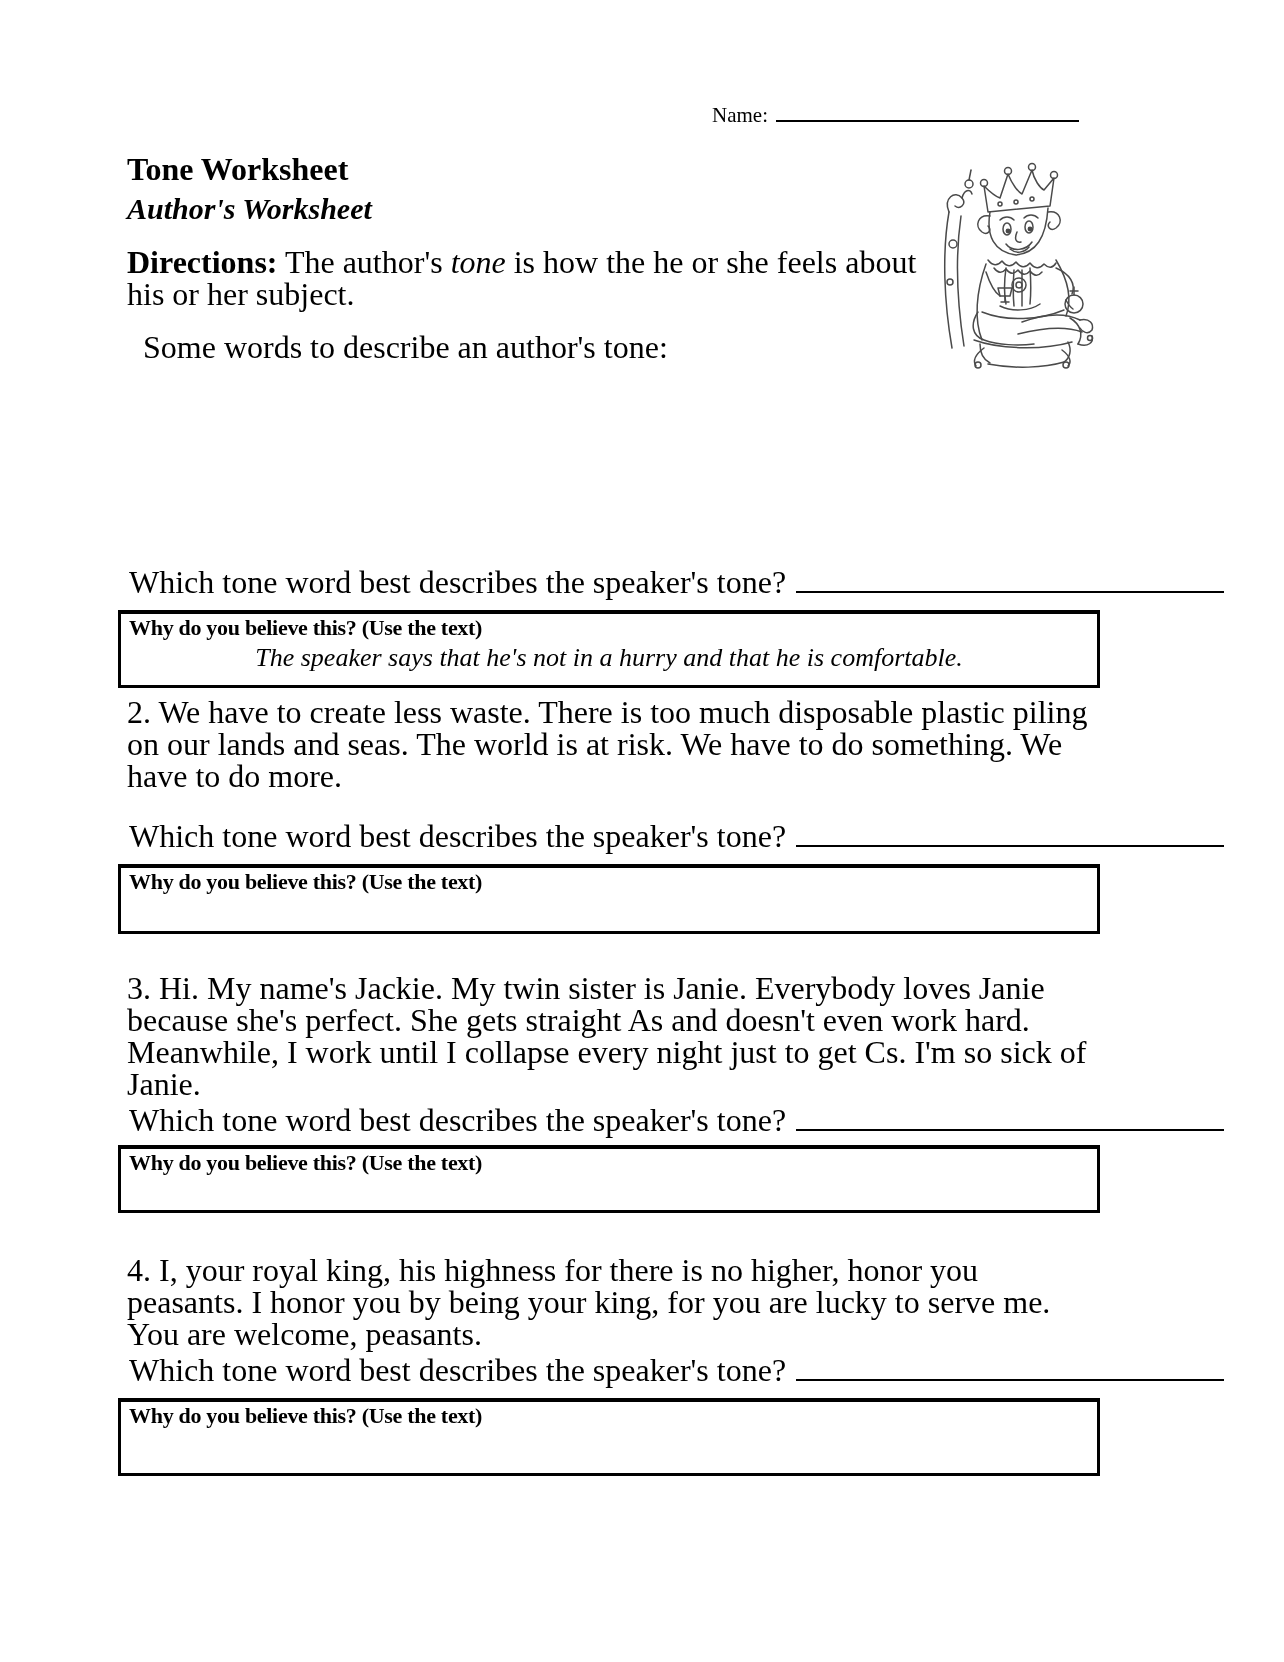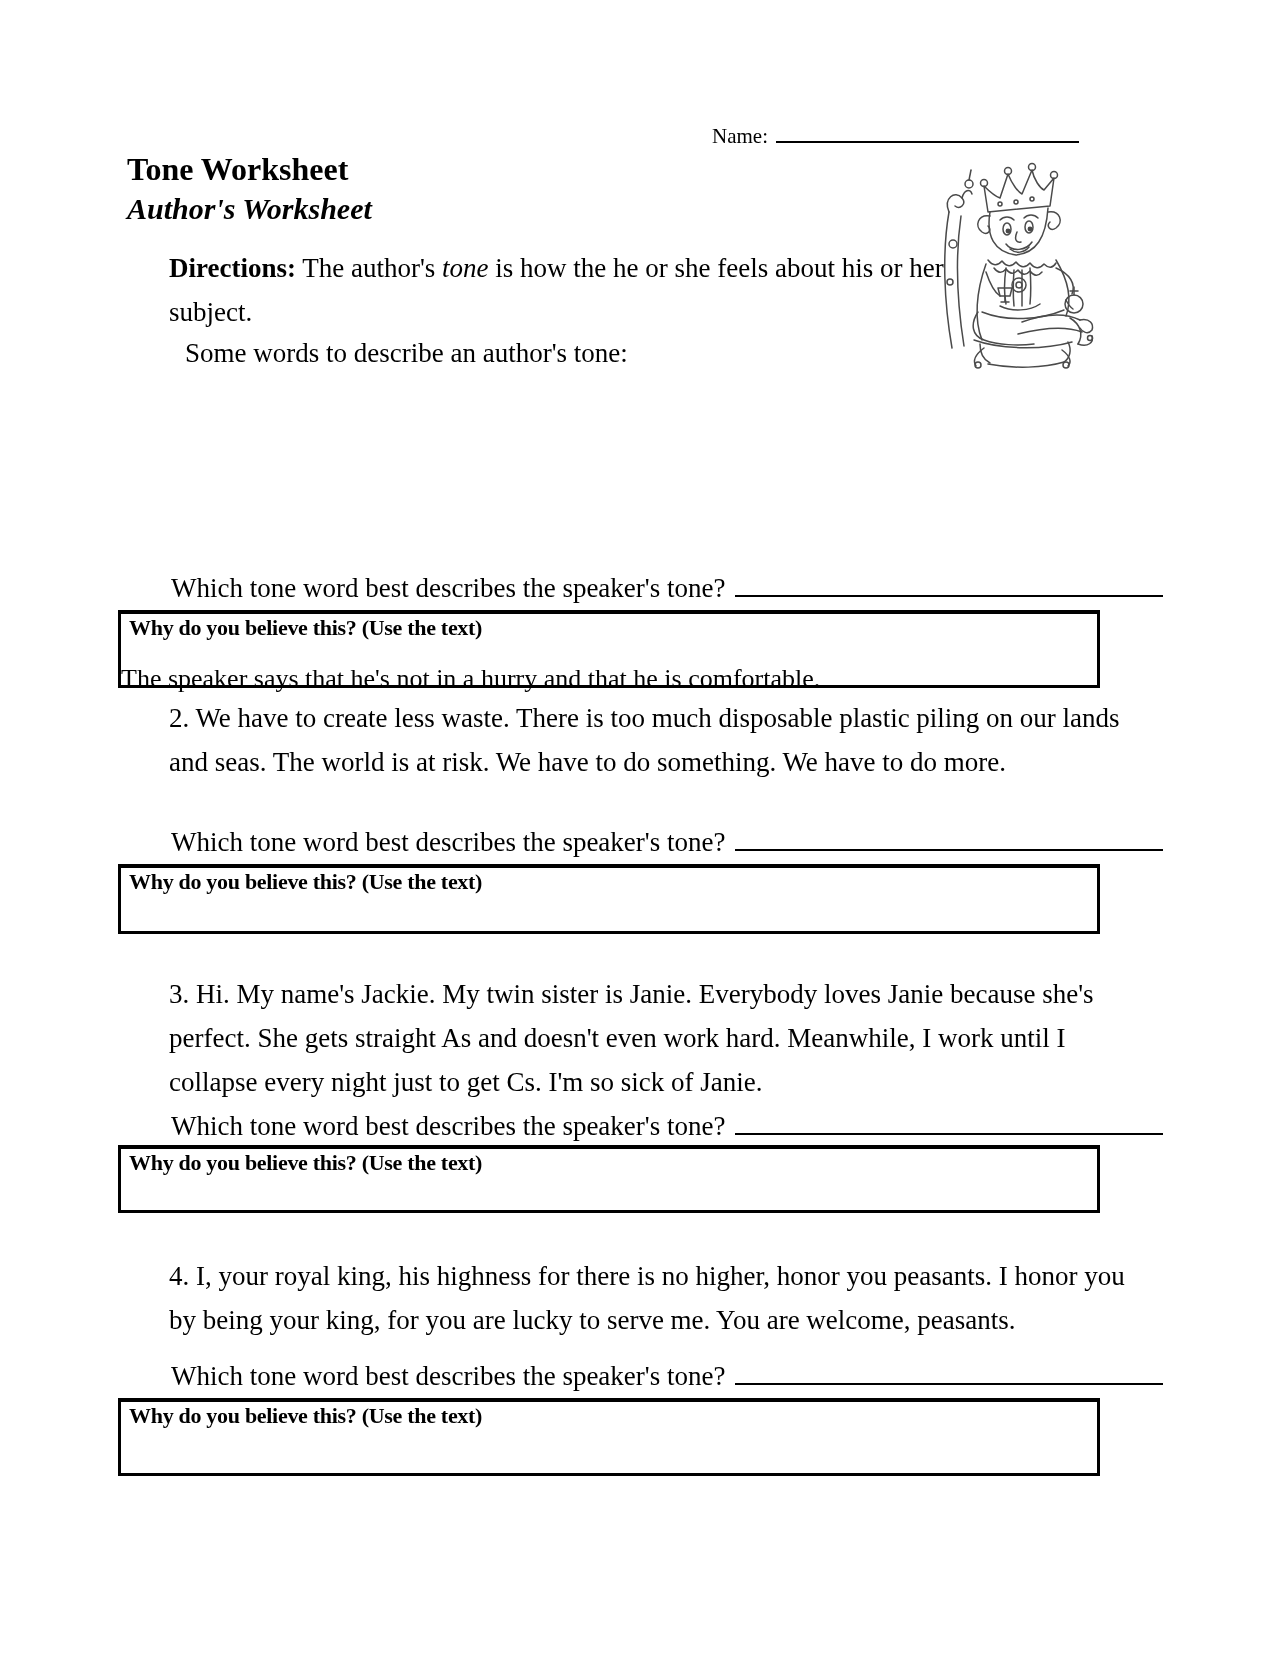--- a/index.html
+++ b/index.html
@@ -6,23 +6,23 @@
   .page {
     position:relative;
     width:1284px; height:1662px;
     margin:0 auto;
     background:#ffffff;
     font-family:"Liberation Serif","DejaVu Serif",serif;
     color:#000;
     overflow:hidden;
   }
   .abs { position:absolute; }
-  .body-text { font-size:27px; line-height:44px;margin-left:42px; }
-
-  .name-row { top:124px; left:712px; font-size:21px; }
+  .body-text { font-size:32px; line-height:32px; }
+
+  .name-row { top:103px; left:712px; font-size:21px; }
   .name-blank {
     display:inline-block; width:303px; height:4px;
     border-bottom:2px solid #000; margin-left:8px;
     vertical-align:baseline;
   }
 
   .title { top:150px; left:127px; font-size:32px; font-weight:bold; line-height:38px; }
   .subtitle { top:190px; left:127px; font-size:30px; font-weight:bold; font-style:italic; line-height:38px; }
 
   .directions { top:246px; left:127px; width:800px; }
@@ -60,22 +60,22 @@
   }
   .b1 { top:610px; height:78px; }
   .b2 { top:864px; height:70px; }
   .b3 { top:1145px; height:68px; }
   .b4 { top:1398px; height:78px; }
   .why-header {
     font-weight:bold; font-size:22px; line-height:26px;
     padding:1px 0 0 8px; letter-spacing:-0.3px;
   }
   .why-answer {
-    text-align:left; 
-    font-size:26px; line-height:30px; margin-top:23px;
+    text-align:center; font-style:italic;
+    font-size:26px; line-height:30px; margin-top:2px;
   }
 
   .king { top:152px; left:922px; width:175px; height:218px; }
 </style>
 </head>
 <body>
 
 <div class="page">
 
   <div class="abs name-row">

